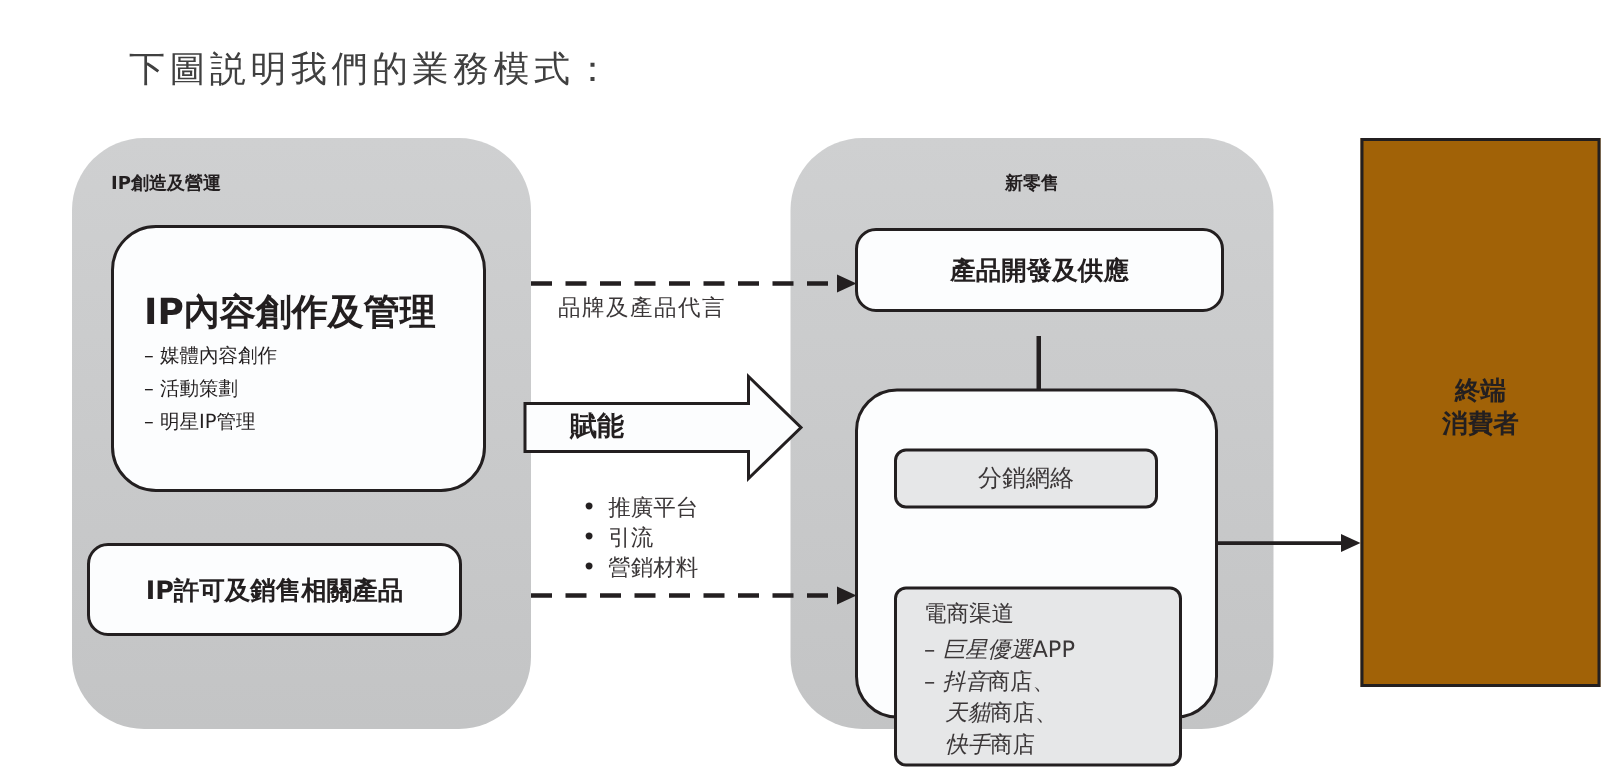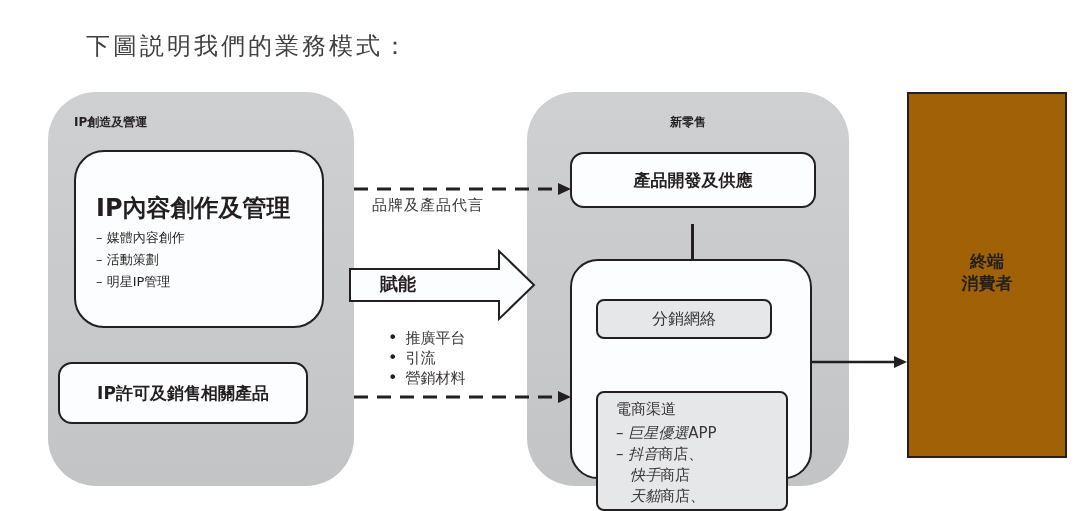--- a/index.html
+++ b/index.html
@@ -89,22 +89,22 @@
 <div class="abs connector-v"></div>
 
 <div class="abs box box-dist">
   <div class="abs sub-net">
     <span>分銷網絡</span>
   </div>
   <div class="abs sub-ecom">
     <div class="e-title">電商渠道</div>
     <div><span>– </span><span class="it">巨星優選</span><span>APP</span></div>
     <div><span>– </span><span class="it">抖音</span><span>商店、</span></div>
+    <div class="indent"><span class="it">天貓</span><span>商店、</span></div>
     <div class="indent"><span class="it">快手</span><span>商店</span></div>
-    <div class="indent"><span class="it">天貓</span><span>商店、</span></div>
   </div>
 </div>
 
 <div class="abs box-consumer">
   <div>
     <div>終端</div>
     <div>消費者</div>
   </div>
 </div>
 

